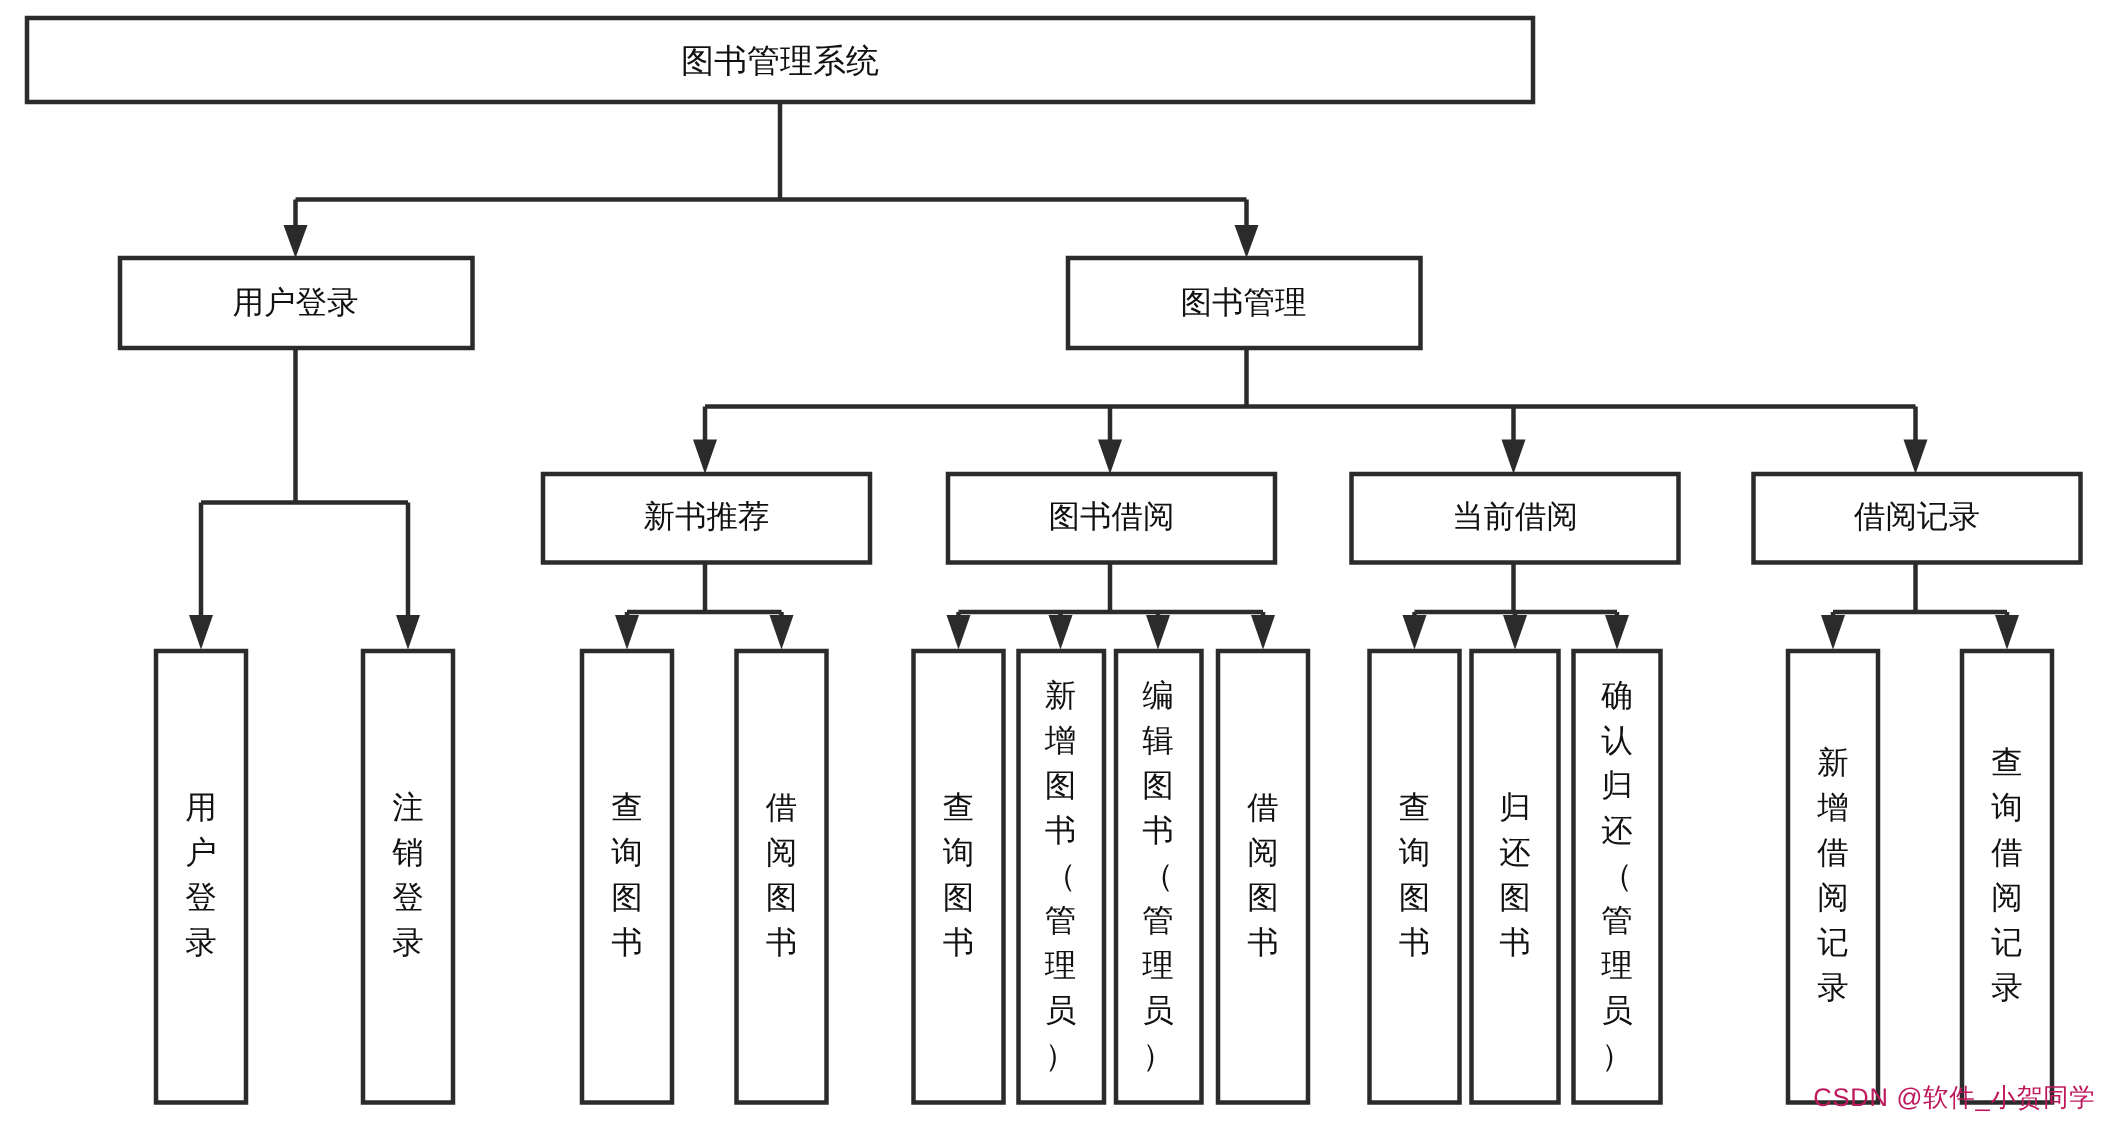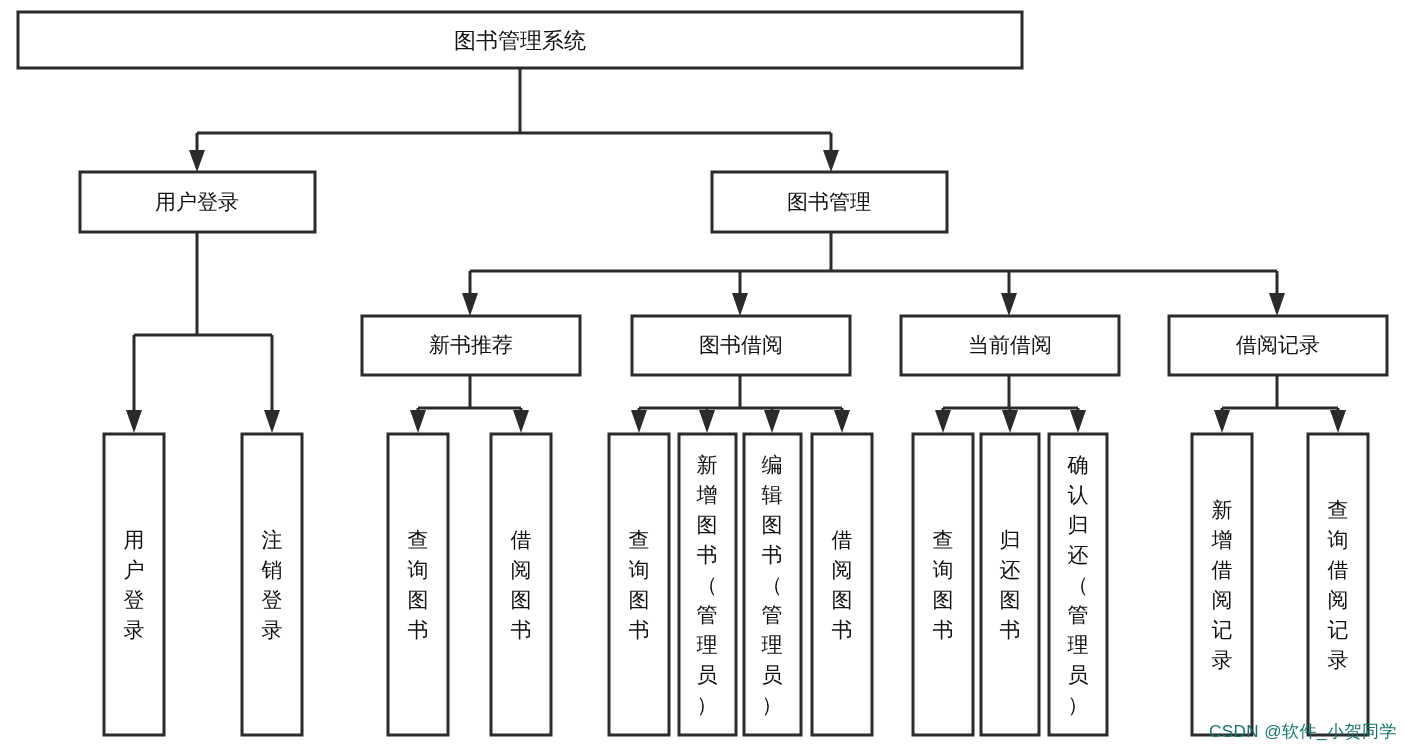--- a/index.html
+++ b/index.html
@@ -19,21 +19,21 @@
   }
   .node-label.root{font-size:22px;}
   .vlabel{
     font-family:"Liberation Sans","DejaVu Sans",sans-serif;
     font-size:21px;fill:#111111;
     text-anchor:middle;
   }
   .watermark{
     position:absolute;right:8px;bottom:4px;
     font-family:"Liberation Sans","DejaVu Sans",sans-serif;
-    font-size:17px;color:#0f766e;white-space:nowrap;
+    font-size:17px;color:#be185d;white-space:nowrap;
     letter-spacing:0.5px;
   }
 </style>
 </head>
 <body>
 
 <div id="stage">
 
   <svg viewBox="0 0 1405 747" xmlns="http://www.w3.org/2000/svg">
 

